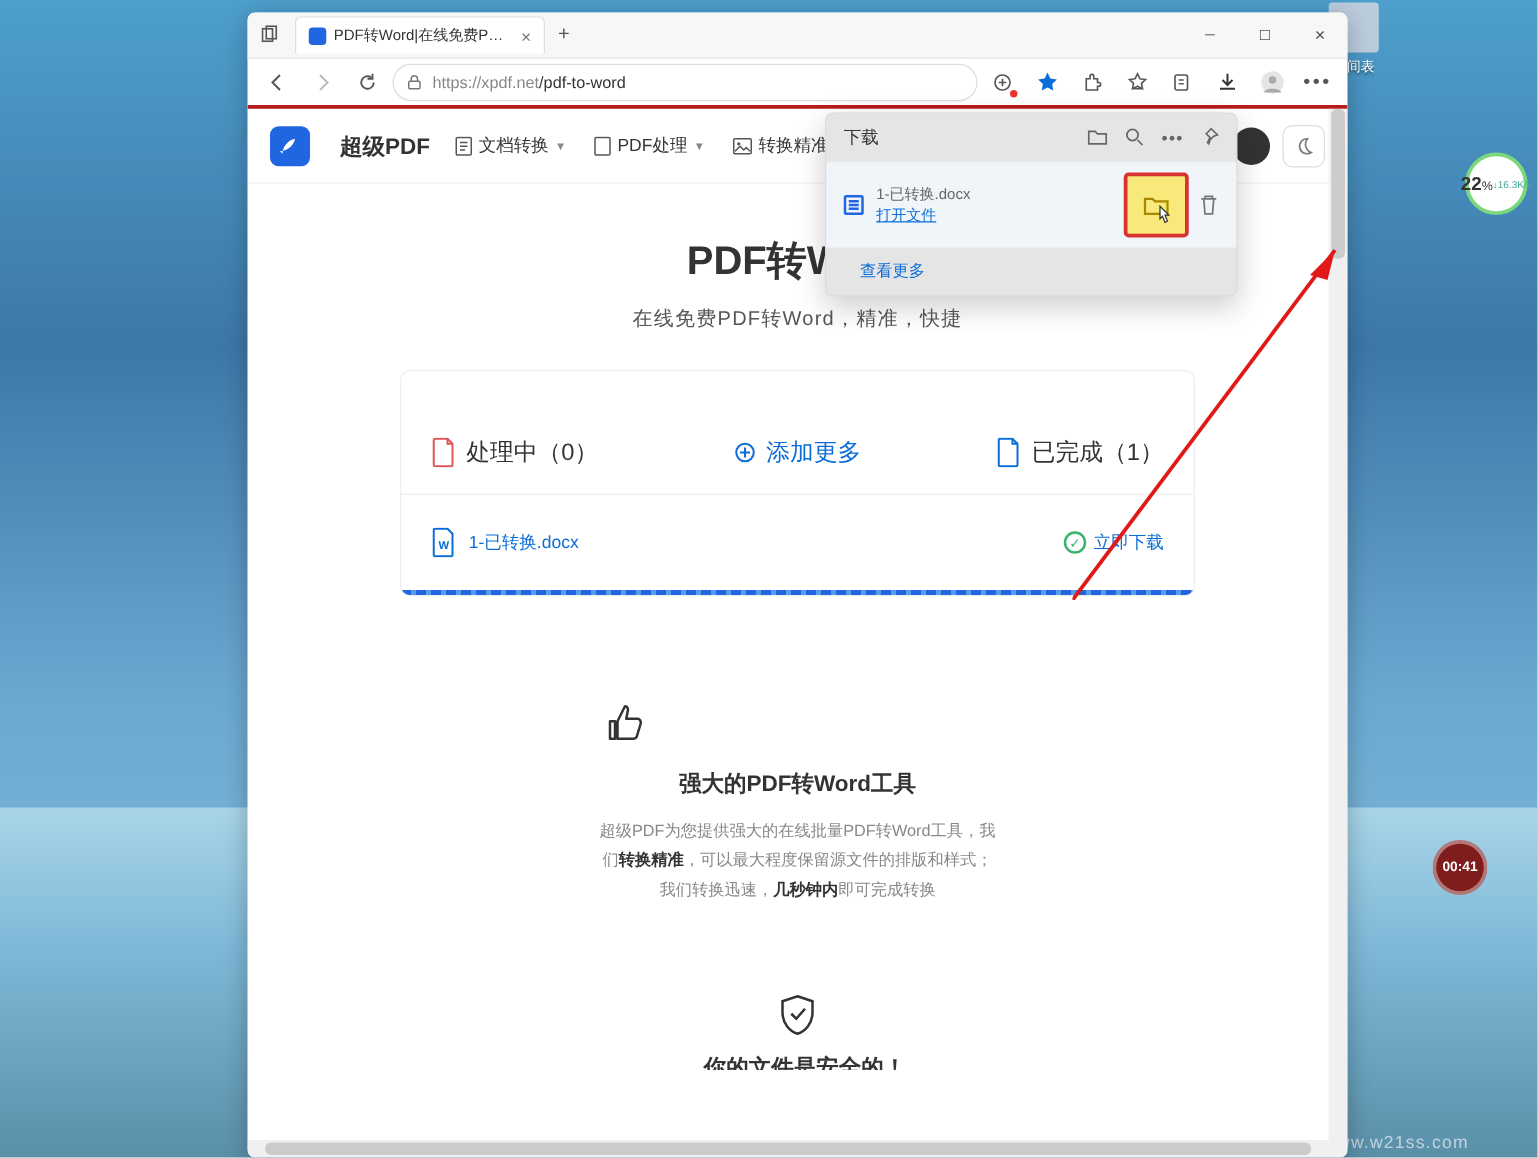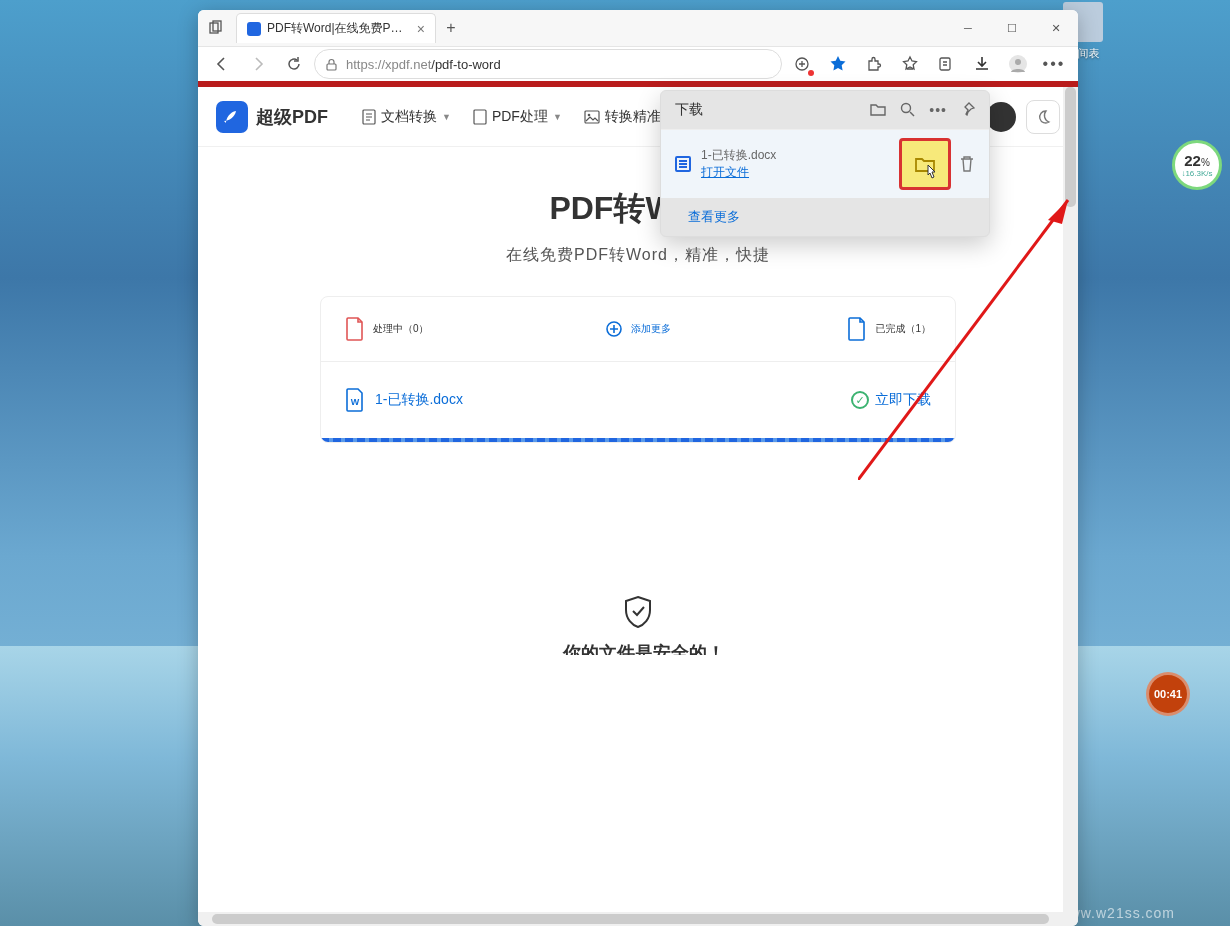--- a/index.html
+++ b/index.html
@@ -4,39 +4,39 @@
 <style>
 * { margin: 0; padding: 0; box-sizing: border-box; font-family: "Microsoft YaHei", Arial, sans-serif; }
 body { width: 1230px; height: 926px; background: linear-gradient(180deg, #4d9fcc 0%, #3d77a8 30%, #6ba8d0 60%, #8ec5e0 100%); overflow: hidden; position: relative; }
 body::before { content:""; position:absolute; bottom:0; left:0; right:0; height:280px; background: linear-gradient(180deg, #a8d5e8 0%, #7fb8d8 40%, #5a8fa8 100%); }
 
 
 .desktop-icon { position: absolute; width: 70px; text-align: center; color: #fff; font-size: 11px; text-shadow: 0 1px 2px rgba(0,0,0,0.5); }
 .desktop-icon .ic { width: 40px; height: 40px; margin: 0 auto 4px; background: #bcd; border-radius: 3px; }
 
 
-.cpu-widget { position: absolute; right: 8px; top: 140px; width: 50px; height: 50px; border-radius: 50%; background: #fff; border: 3px solid #7dd87d; display:flex; flex-direction:column; align-items:center; justify-content:center; font-size:12px; color:#333; }
+.cpu-widget { position: absolute; right: 8px; top: 122px; width: 50px; height: 50px; border-radius: 50%; background: #fff; border: 3px solid #7dd87d; display:flex; flex-direction:row; align-items:center; justify-content:center; font-size:12px; color:#333; }
 .cpu-widget .big { font-size: 15px; font-weight:bold; }
 .cpu-widget .small { font-size: 8px; color:#4a9; }
-.timer-widget { position:absolute; right:40px; bottom:210px; width:44px; height:44px; border-radius:50%; background:#c2410c; display:flex; align-items:center; justify-content:center; color:#fff; font-size:11px; font-weight:bold; border:3px solid rgba(255,255,255,0.4); }
+.timer-widget { position:absolute; right:40px; bottom:210px; width:44px; height:44px; border-radius:50%; background:#7f1d1d; display:flex; align-items:center; justify-content:center; color:#fff; font-size:11px; font-weight:bold; border:3px solid rgba(255,255,255,0.4); }
 .watermark { position:absolute; right:55px; bottom:5px; color:rgba(255,255,255,0.6); font-size:14px; letter-spacing:1px; }
 
 
 .browser { position: absolute; left: 198px; top: 10px; width: 880px; height: 916px; background:#fff; border-radius: 6px; box-shadow: 0 4px 20px rgba(0,0,0,0.25); display:flex; flex-direction:column; overflow:hidden; }
 
 .titlebar { height: 37px; background:#f7f7f7; display:flex; align-items:center; border-bottom:1px solid #e5e5e5; position:relative; }
 .tab-stack-btn { width:38px; height:100%; display:flex; align-items:center; justify-content:center; color:#555; }
 .tab { display:flex; align-items:center; gap:6px; height:30px; padding:0 10px; background:#fff; border:1px solid #ddd; border-bottom:none; border-radius:5px 5px 0 0; font-size:12px; color:#333; max-width:200px; }
 .tab .favicon { width:14px; height:14px; background:#2066e0; border-radius:3px; flex-shrink:0; }
 .tab-close { color:#777; font-size:14px; cursor:pointer; }
 .newtab { width:30px; height:30px; display:flex; align-items:center; justify-content:center; color:#555; font-size:16px; }
 .win-controls { position:absolute; right:0; top:0; display:flex; height:100%; }
 .win-btn { width:44px; display:flex; align-items:center; justify-content:center; color:#555; font-size:11px; }
 
-.addrbar { height:40px; display:flex; align-items:center; padding:0 8px; gap:4px; border-bottom:6px solid #b91c1c; }
+.addrbar { height:40px; display:flex; align-items:center; padding:0 8px; gap:4px; border-bottom:3px solid #b91c1c; }
 .nav-btn { width:32px; height:32px; display:flex; align-items:center; justify-content:center; color:#555; border-radius:4px; }
 .nav-btn.disabled { color:#bbb; }
 .url-box { flex:1; height:30px; border:1px solid #ddd; border-radius:15px; display:flex; align-items:center; padding:0 10px; gap:8px; font-size:13px; color:#333; }
 .url-box .lock { color:#777; }
 .url-host { color:#888; }
 .url-path { color:#333; }
 .toolbar-icon { width:32px; height:32px; display:flex; align-items:center; justify-content:center; color:#555; }
 .star-filled { color:#0b6dd8; }
 .badge-dot { position:relative; }
 .badge-dot::after { content:""; position:absolute; right:4px; bottom:4px; width:6px;height:6px;background:#e33;border-radius:50%; }
@@ -62,36 +62,36 @@
 .red-arrow { position:absolute; left:660px; top:170px; width:250px; height:300px; z-index:40; pointer-events:none; }
 
 
 .page { flex:1; overflow:auto; position:relative; }
 .scrollbar-v { position:absolute; right:0; top:0; width:15px; height:100%; background:#f0f0f0; }
 .scrollbar-v .thumb { position:absolute; left:2px; right:2px; top:0; height:120px; background:#ccc; border-radius:5px; }
 .scrollbar-h { position:absolute; left:0; bottom:0; height:14px; right:15px; background:#f0f0f0; }
 .scrollbar-h .thumb { position:absolute; top:2px; bottom:2px; left:14px; right:14px; background:#ccc; border-radius:5px; }
 
 .site-header { height:60px; display:flex; align-items:center; padding:0 18px; gap:20px; border-bottom:1px solid #f0f0f0; }
-.logo { display:flex; align-items:center; gap:8px; font-size:18px; font-weight:bold; color:#333; }
+.logo { display:flex; align-items:center; gap:24px; font-size:18px; font-weight:bold; color:#333; }
 .logo-badge { width:32px; height:32px; background:#2066e0; border-radius:7px; display:flex; align-items:center; justify-content:center; color:#fff; }
-.nav-menu { display:flex; gap:22px; font-size:14px; color:#333;margin-left:14px; }
+.nav-menu { display:flex; gap:22px; font-size:14px; color:#333; }
 .nav-item { display:flex; align-items:center; gap:5px; cursor:pointer; }
 .nav-caret { font-size:9px; color:#888; }
 .theme-icons { margin-left:auto; display:flex; gap:10px; align-items:center; }
 .avatar-sm { width:30px; height:30px; border-radius:50%; background:#333; }
 .moon-btn { width:34px; height:34px; border:1px solid #ddd; border-radius:8px; display:flex; align-items:center; justify-content:center; color:#666; }
 
 .hero { text-align:center; padding:40px 0 30px; }
 .hero h1 { font-size:32px; font-weight:600; color:#333; }
 .hero p { margin-top:14px; font-size:16px; color:#555; letter-spacing:1px;text-align:center; }
 
 .card { width:636px; margin:0 auto; border:1px solid #eee; border-radius:8px; overflow:hidden; }
 .card-top { display:flex; align-items:center; justify-content:space-between; padding:20px 24px; }
-.ct-item { display:flex; align-items:center; gap:8px; font-size:10px; color:#333; }
+.ct-item { display:flex; align-items:center; gap:8px; font-size:19px; color:#333;margin-top:32px; }
 .ct-item.blue { color:#0b6dd8; cursor:pointer; }
 .ct-icon { width:20px; height:24px; }
 .card-mid { border-top:1px solid #eee; padding:26px 24px; display:flex; align-items:center; justify-content:space-between; }
 .file-chip { display:flex; align-items:center; gap:10px; color:#0b6dd8; font-size:14px; }
 .dl-btn { display:flex; align-items:center; gap:6px; color:#0b6dd8; font-size:14px; cursor:pointer; }
 .check-icon { width:18px; height:18px; border:2px solid #3cb371; border-radius:50%; display:flex; align-items:center; justify-content:center; color:#3cb371; font-size:11px; }
 .progress-bar { height:4px; background: repeating-linear-gradient(90deg, #2066e0 0 8px, #5a9aea 8px 12px); }
 
 .features { display:flex; justify-content:center; gap:140px; padding:80px 40px 40px; }
 .feature { width:320px; text-align:center; }
@@ -301,20 +301,29 @@
         </div>
         <div class="dl-btn">
           <span class="check-icon">✓</span>
           <span>立即下载</span>
         </div>
       </div>
       <div class="progress-bar"></div>
     </div>
 
     <div class="features">
+      <div class="feature">
+        <div class="feature-icon">
+          <svg width="40" height="40" viewBox="0 0 40 40">
+              <path d="M10 20h4v14h-4zM16 34V20l6-12c2 0 3 2 2 5l-1 5h9c2 0 3 2 2.5 4l-3 10c-.4 1.3-1.6 2-3 2z" fill="none" stroke="#333" stroke-width="2" stroke-linejoin="round"></path>
+            </svg>
+        </div>
+        <h3>强大的PDF转Word工具</h3>
+        <p>超级PDF为您提供强大的在线批量PDF转Word工具，我们<b>转换精准</b>，可以最大程度保留源文件的排版和样式；我们转换迅速，<b>几秒钟内</b>即可完成转换</p>
+      </div>
     </div>
 
     <div class="shield-section">
       <div class="shield-icon">
         <svg width="30" height="34" viewBox="0 0 30 34">
             <path d="M15 2l12 4v9c0 9-6 15-12 17C9 30 3 24 3 15V6z" fill="none" stroke="#333" stroke-width="2"></path>
             <path d="M10 16l4 4 7-8" fill="none" stroke="#333" stroke-width="2"></path>
           </svg>
       </div>
       <div class="cut-title" style="overflow:hidden;height:14px;">你的文件是安全的！</div>

